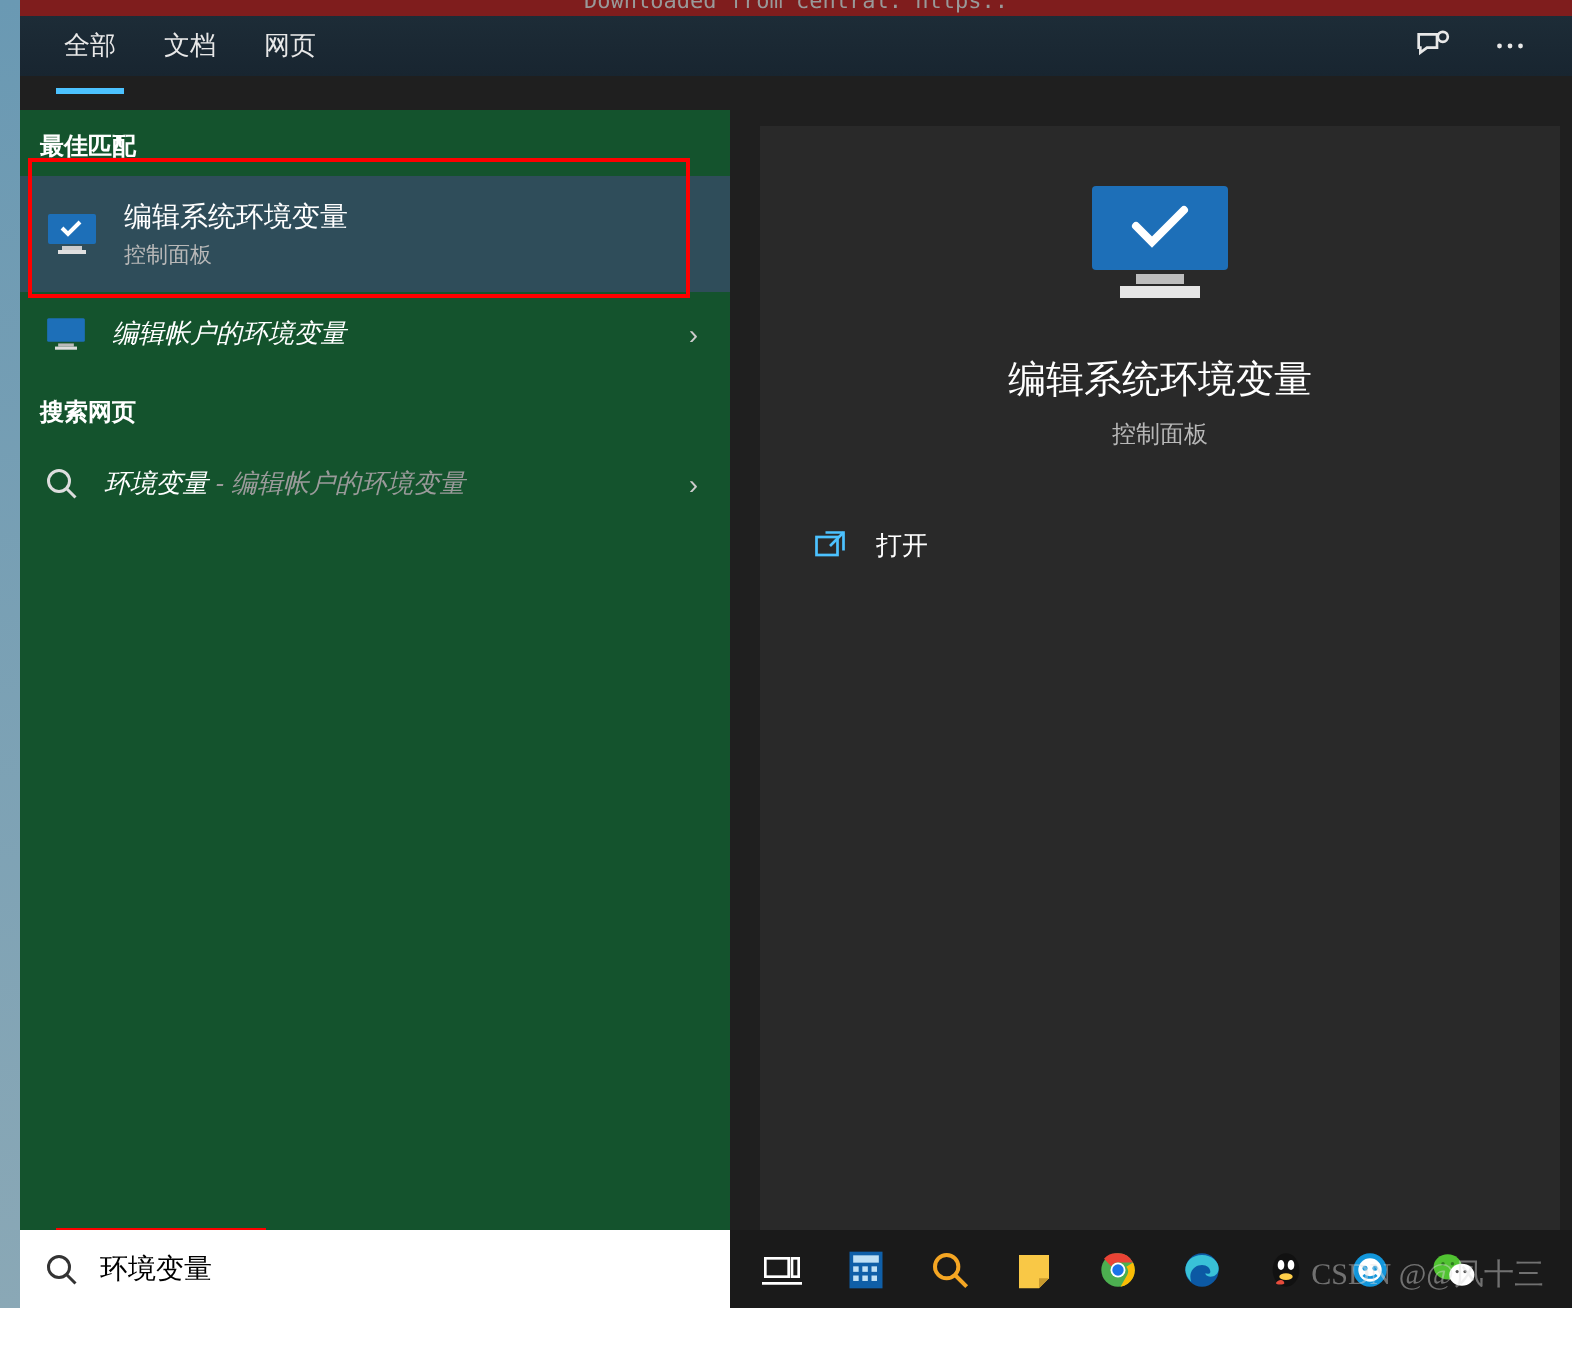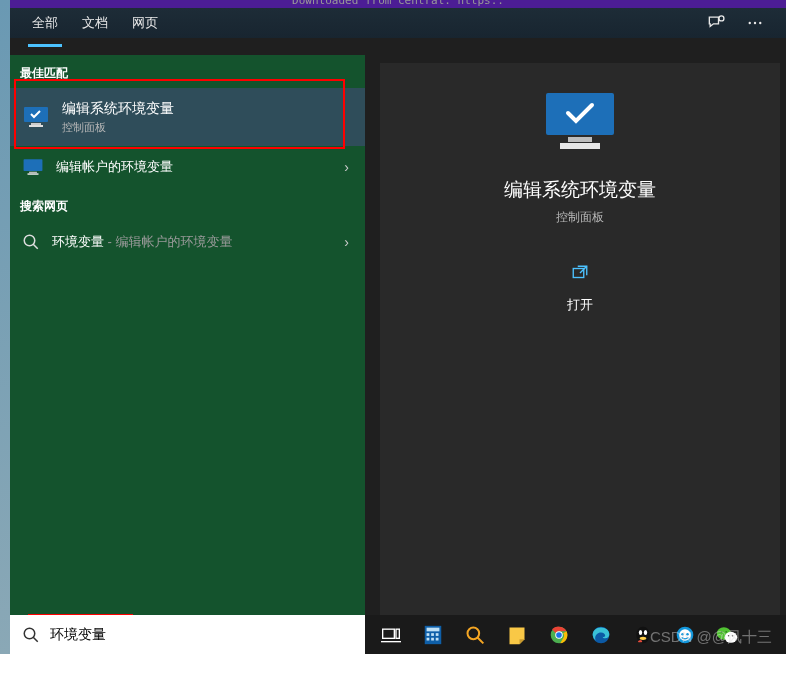--- a/index.html
+++ b/index.html
@@ -4,21 +4,21 @@
 <style>
   * { box-sizing: border-box; margin: 0; padding: 0; }
   body {
     width: 786px; height: 683px;
     font-family: "Microsoft YaHei", "Segoe UI", sans-serif;
     background: #1f1f1f; overflow: hidden; position: relative;
     font-size: 13px; color: #fff;
   }
   .edge-left { position: absolute; left: 0; top: 0; width: 10px; height: 654px;
     background: linear-gradient(#6a99b3, #8aa8b6); }
-  .top-strip { position: absolute; left: 10px; top: 0; right: 0; height: 8px; background: #4c1d95; text-align: center; }
+  .top-strip { position: absolute; left: 10px; top: 0; right: 0; height: 8px; background: #7f1d1d; text-align: center; }
   .top-strip-text { position: absolute; left: 50%; transform: translateX(-50%);
     top: -6px; font-family: monospace; color: #999; font-size: 11px; }
 
   
   .tabs { position: absolute; left: 10px; top: 8px; right: 0; height: 30px;
     background: linear-gradient(#1d2c37,#182530); display: flex; align-items: center;
     padding: 0 10px; }
   .tab { padding: 0 12px; height: 47px; display: flex; align-items: center;
     color: #e8e8e8; font-size: 13px; cursor: pointer; position: relative; }
   .tab.active::after { content: ""; position: absolute; left: 8px; right: 8px; bottom: 0;
@@ -38,54 +38,54 @@
   .result.selected { background: #2f4d5a; }
   .result .res-icon { width: 28px; height: 24px; display: flex; align-items: center; justify-content: center; }
   .result .res-text { display: flex; flex-direction: column; }
   .result .res-title { font-size: 14px; color: #fff; }
   .result .res-sub { font-size: 11px; color: #b8b8b8; margin-top: 2px; }
   .row-item {
     display: flex; align-items: center; height: 42px; padding: 0 12px; gap: 12px;
     position: relative; cursor: pointer;
   }
   .row-item .chev-right { position: absolute; right: 16px; color: #ccc; font-size: 14px; }
-  .row-item .ri-title { font-size: 13px; color: #fff; }
+  .row-item .ri-title { font-size: 13px; color: #fff; font-style: italic; }
   .row-item .ri-title .dim { color: #9a9a9a; }
   .hl-red { position: absolute; border: 2px solid #f00; pointer-events: none; }
 
   
   .right-panel { position: absolute; left: 380px; right: 6px; top: 63px; bottom: 68px;
     background: #292929; }
   .preview-icon-wrap { width: 100%; display: flex; justify-content: center; margin-top: 26px; }
   .preview-title { text-align: center; font-size: 19px; margin-top: 18px; color: #fff; }
   .preview-sub { text-align: center; font-size: 12px; color: #b8b8b8; margin-top: 6px; }
   .action-row {
     margin-top: 28px; display: flex; align-items: center; gap: 14px; padding: 10px 26px;
-    cursor: pointer; font-size: 13px; color: #fff; flex-direction: column;
+    cursor: pointer; font-size: 13px; color: #fff;
   }
   .action-row .open-icon { color: #4cc2ff; }
 
   
   .search-box {
     position: absolute; left: 10px; bottom: 29px; width: 355px; height: 39px;
     background: #fff; display: flex; align-items: center; padding: 0 12px; gap: 10px;
   }
   .search-box input {
     border: none; outline: none; font-size: 14px; flex: 1; background: transparent;
     font-family: inherit; color: #000;
   }
   .search-box .mag { color: #333; }
 
   
   .taskbar { position: absolute; left: 365px; right: 0; bottom: 29px; height: 39px;
     background: #1a1a1a; display: flex; align-items: center; padding: 0 8px; gap: 6px; }
   .tb-item { width: 36px; height: 36px; display: flex; align-items: center; justify-content: center;
     cursor: pointer; }
   .watermark { position: absolute; right: 14px; bottom: 36px; color: rgba(220,220,220,.45);
-    font-size: 15px; font-weight: 500; pointer-events: none; }
+    font-size: 15px; font-weight: 500; pointer-events: none; font-family: Liberation Serif, serif; }
   .bottom-pad { position: absolute; left:0; right:0; bottom:0; height:29px; background:#fff; }
 
   svg { display: block; }
 </style>
 </head>
 <body>
 
 <div class="edge-left"></div>
 <div class="top-strip">
   <span class="top-strip-text">Downloaded from central. https:.</span>

